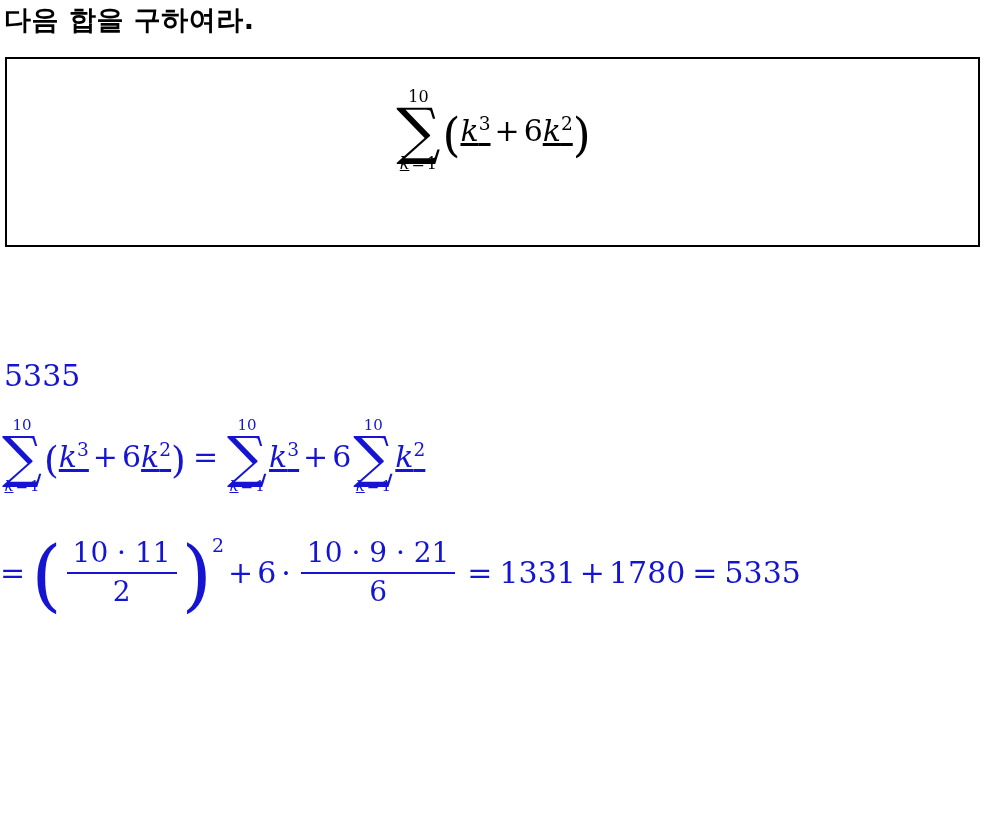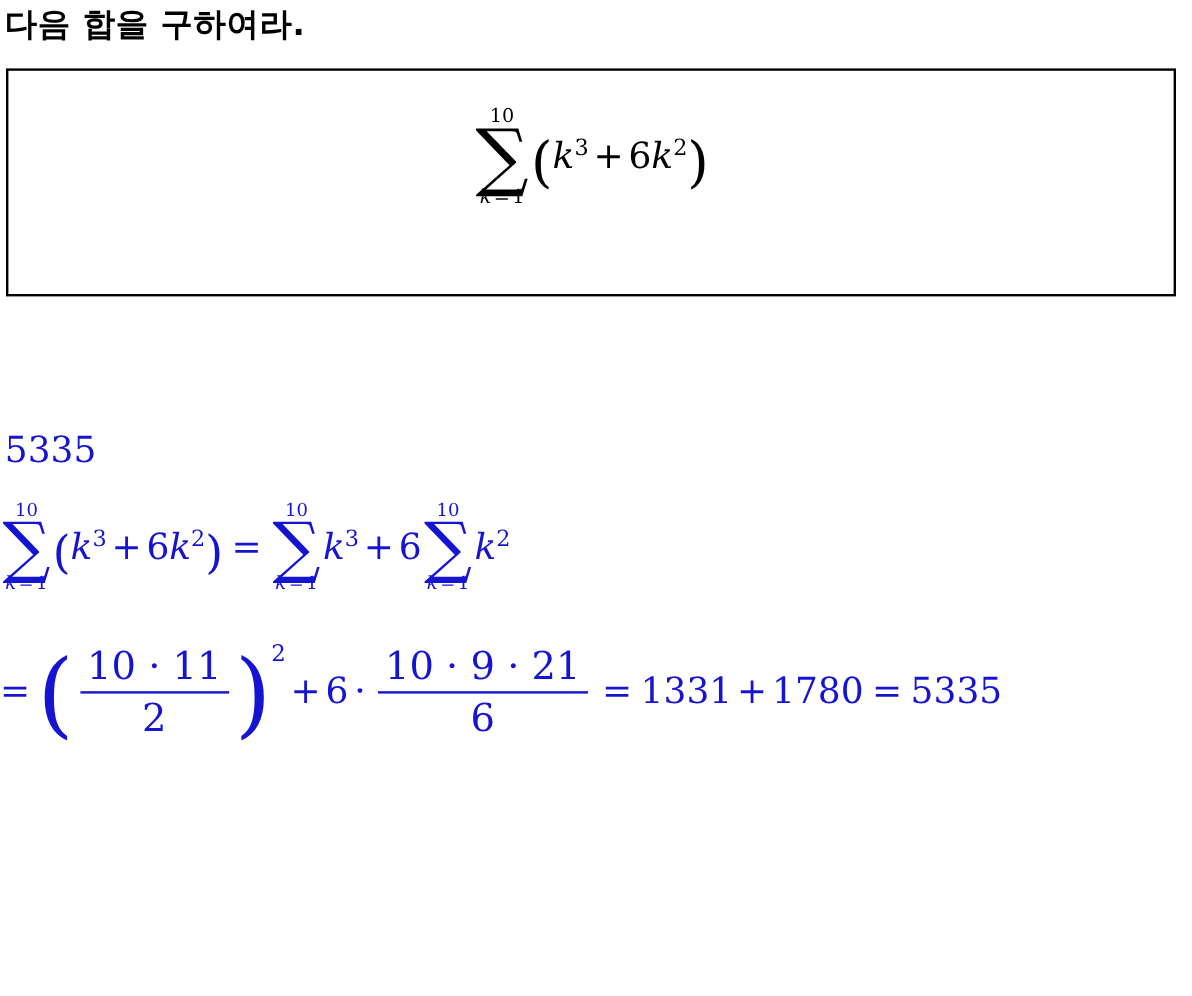--- a/index.html
+++ b/index.html
@@ -55,21 +55,21 @@
     align-items: flex-start;
   }
 
   
   .math {
     font-family: "DejaVu Serif", serif;
     font-size: 30px;
     line-height: 1;
     white-space: nowrap;
   }
-  .mi { font-style: italic; }
+  .mi { font-style: italic; text-decoration: underline; }
   .mn { font-style: normal; }
   .mo { font-style: normal; }
 
   
   .sum {
     display: inline-flex;
     flex-direction: column;
     align-items: center;
     vertical-align: middle;
     margin: 0 2px;
@@ -159,21 +159,21 @@
   .frac .num {
     padding: 0 6px 3px 6px;
   }
   .frac .den {
     padding: 3px 6px 0 6px;
     border-top: 2px solid currentColor;
     width: 100%;
     box-sizing: border-box;
     text-align: center;
   }
-  .frac .num, .frac .den { font-size: 32px; line-height: 1.1; }
+  .frac .num, .frac .den { font-size: 28px; line-height: 1.1; }
 
   .paren-group {
     display: inline-flex;
     align-items: center;
   }
   .paren-tall {
     font-size: 78px;
     line-height: 0;
     font-family: "DejaVu Serif", serif;
     position: relative;

